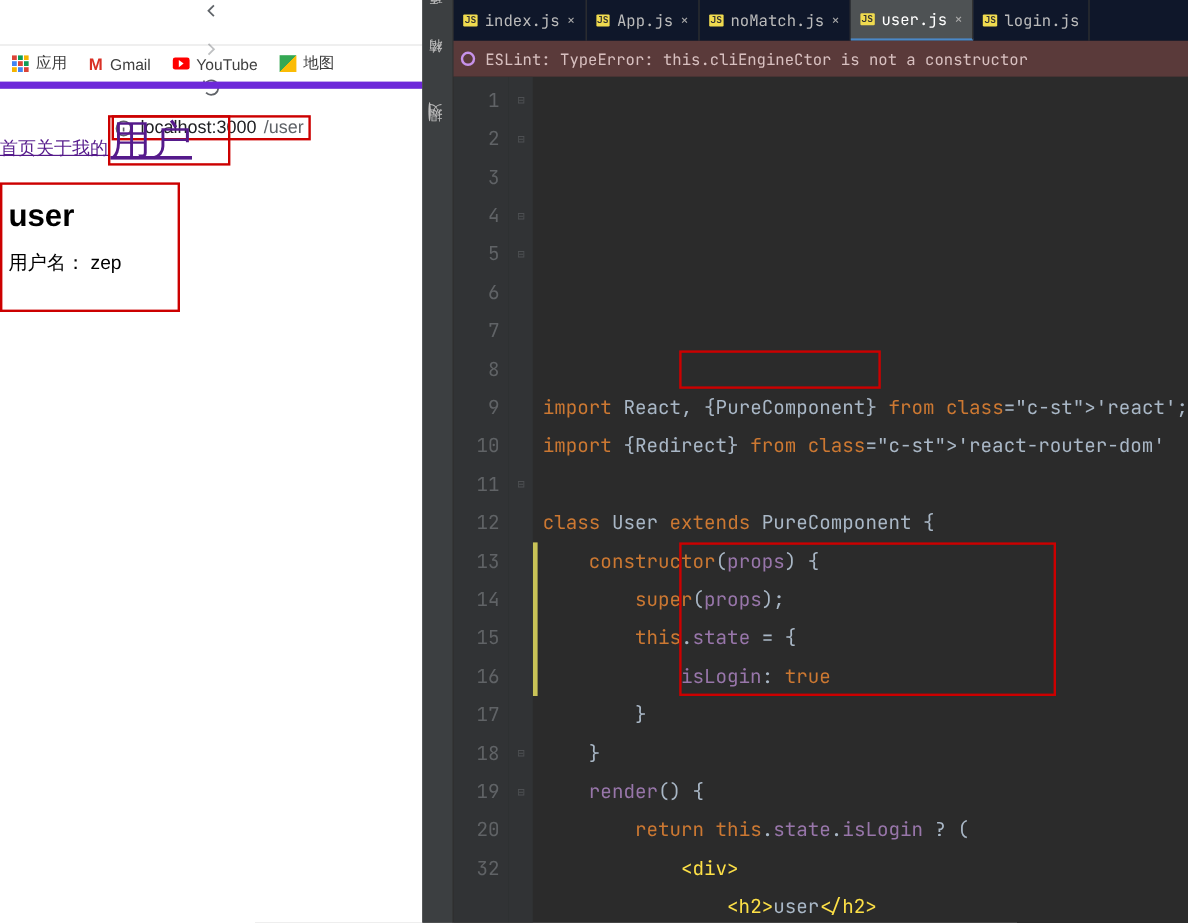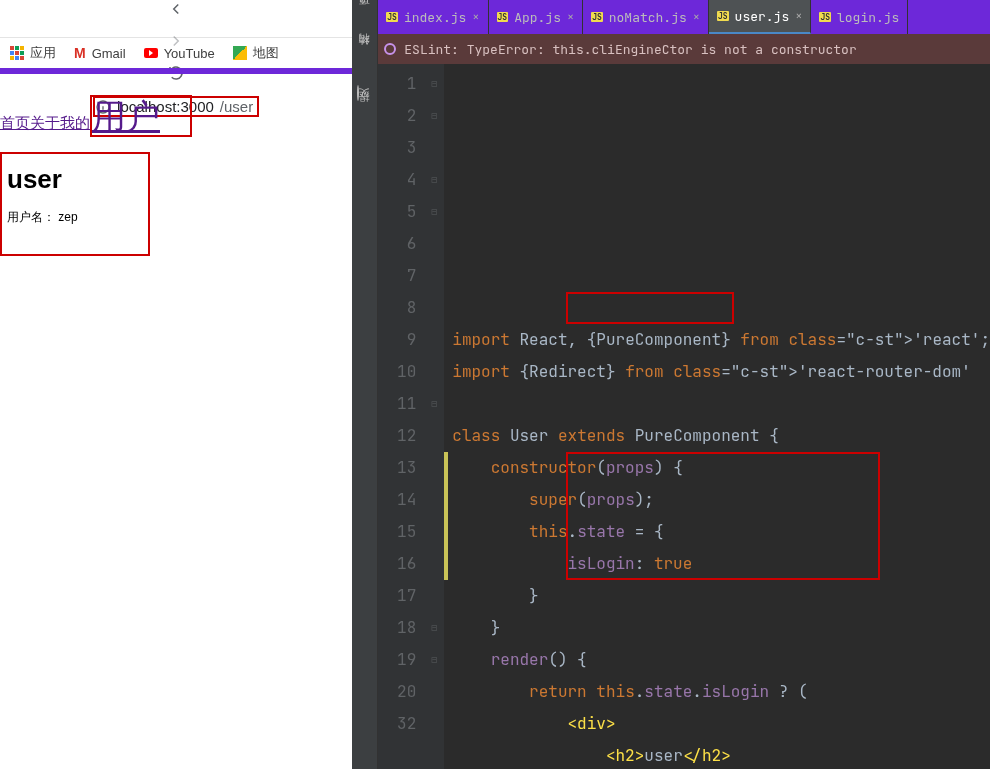--- a/index.html
+++ b/index.html
@@ -72,21 +72,21 @@
     border: 2px solid #c00;
     padding: 0 30px 0 0;
   }
   .rendered-box {
     border: 2px solid #c00;
     margin-top: 12px;
     padding: 10px 8px 28px 5px;
     width: 150px;
   }
   .rendered-box h2 { margin: 0 0 14px 0; font-size: 26px; }
-  .rendered-box .uline { font-size: 12px; }
+  .rendered-box .uline { font-size: 16px; }
 
   .ide {
     flex: 1;
     height: 769px;
     background: #2b2b2b;
     display: flex;
     flex-direction: row;
     color: #a9b7c6;
     font-family: "JetBrains Mono", Consolas, monospace;
     font-size: 14px;
@@ -102,21 +102,21 @@
     color: #bbb;
     font-size: 11px;
     padding-top: 2px;
     gap: 28px;
   }
   .side-rail .vlabel { writing-mode: vertical-rl; transform: rotate(180deg); letter-spacing: 2px; }
   .side-rail .dot { width: 8px; height: 8px; border: 1px solid #bbb; border-radius: 50%; }
   .editor-col { flex: 1; display: flex; flex-direction: column; min-width: 0; }
   .tabs {
     height: 34px;
-    background: #6d28d9;
+    background: #0f172a;
     display: flex;
     align-items: stretch;
     flex-wrap: nowrap;
     overflow: hidden;
   }
   .tab {
     display: flex;
     align-items: center;
     gap: 6px;
     padding: 0 8px;

